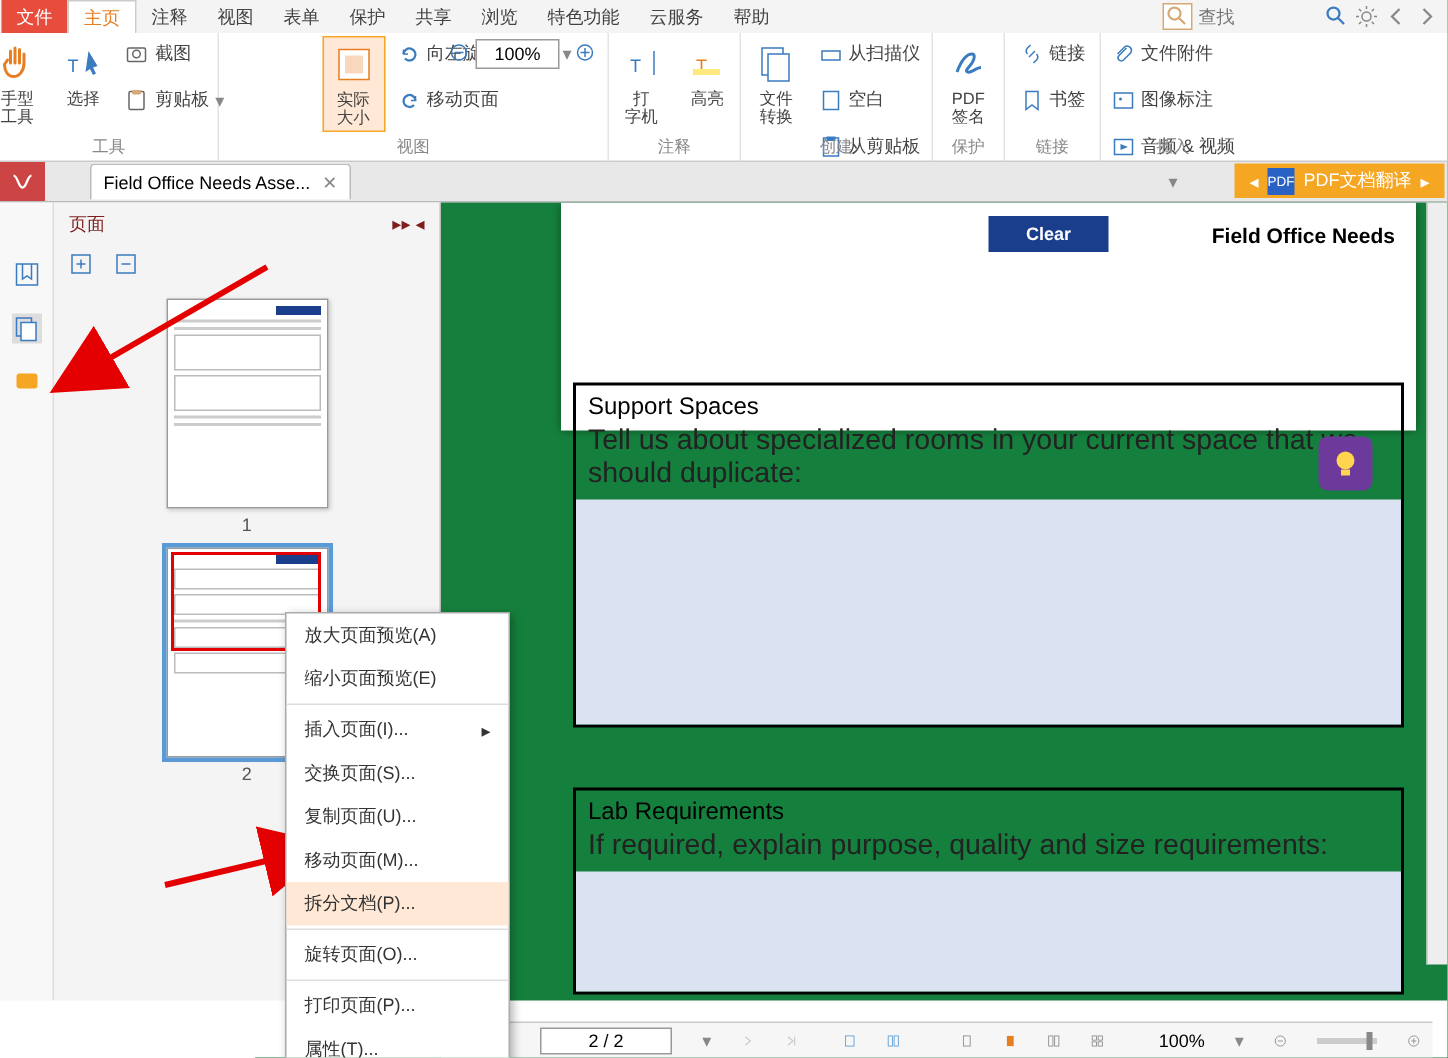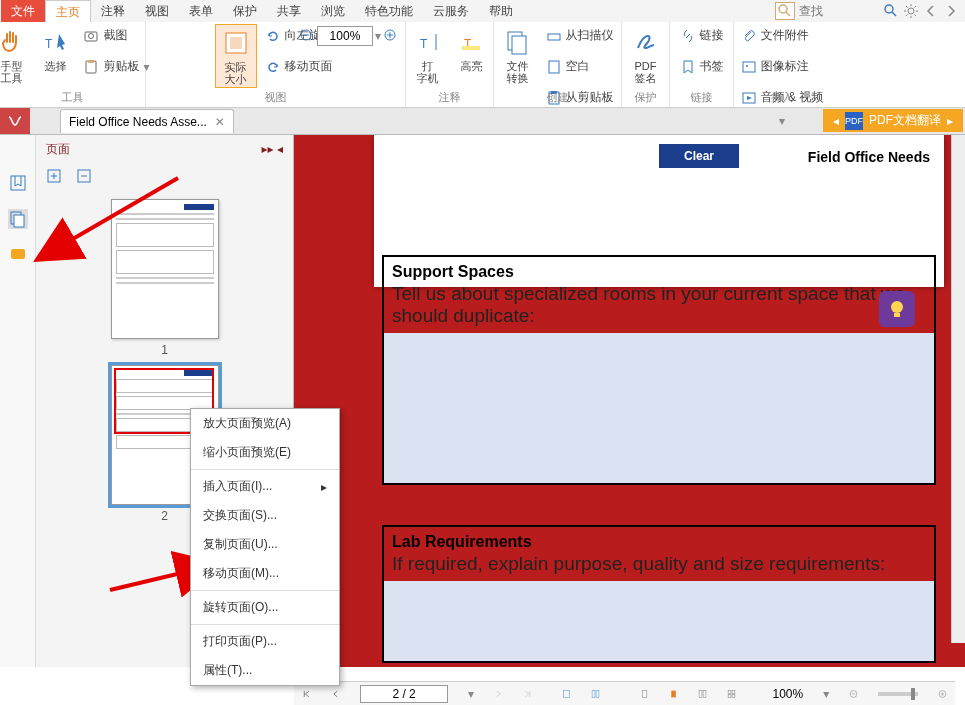--- a/index.html
+++ b/index.html
@@ -33,27 +33,27 @@
 .leftbar{width:36px;background:#f8f8f8;border-right:1px solid #ddd;display:flex;flex-direction:column;align-items:center;gap:16px;padding-top:38px}
 .leftbar-btn{width:20px;height:20px;cursor:pointer;display:flex;align-items:center;justify-content:center}
 .pages-panel{width:258px;background:#f4f4f4;border-right:1px solid #bbb;display:flex;flex-direction:column;position:relative}
 .pages-header{height:28px;display:flex;align-items:center;padding:0 10px;color:#7f1d1d;justify-content:space-between}
 .pages-tools{height:26px;display:flex;align-items:center;gap:14px;padding:0 10px}
 .thumbs{flex:1;overflow:auto;display:flex;flex-direction:column;align-items:center;gap:8px;padding:10px;position:relative}
 .thumb{display:flex;flex-direction:column;align-items:center;gap:4px}
 .thumb-page{width:108px;height:140px;background:#fff;border:1px solid #999;box-shadow:1px 1px 3px rgba(0,0,0,.2);position:relative}
 .thumb.selected .thumb-page{outline:3px solid #5b9bd5}
 .thumb-num{color:#555}
-.doc-view{flex:1;background:#b91c1c;position:relative;overflow:hidden}
+.doc-view{flex:1;background:#15803d;position:relative;overflow:hidden}
 .page{position:absolute;left:80px;top:0;width:570px;background:#fff;box-shadow:0 0 6px rgba(0,0,0,.4)}
 .page1{height:152px}
 .clear-btn{position:absolute;right:205px;top:9px;width:80px;height:24px;background:#1a3e8c;color:#fff;border:none;font-weight:bold;cursor:pointer}
 .page-title{position:absolute;right:14px;top:14px;font-weight:bold;color:#000;font-size:14px}
 .section{margin:8px 8px 0 8px;border:2px solid #000}
-.section-h{font-weight:bold;font-size:16px;padding:6px 8px 2px 8px}
+.section-h{font-weight:normal;font-size:16px;padding:6px 8px 2px 8px}
 .section-p{padding:0 8px 6px 8px;color:#222;font-size:19px}
 .section-field{height:150px;background:#dbe2f2;margin:0}
 .statusbar{height:24px;background:#f6f6f6;border-top:1px solid #ccc;display:flex;align-items:center;padding:0 8px;gap:20px;position:absolute;bottom:0;left:294px;right:10px}
 .status-sep{flex:1}
 .page-input{width:88px;height:18px;border:1px solid #999;text-align:center}
 .ctx-menu{position:absolute;left:190px;top:408px;width:150px;background:#fff;border:1px solid #aaa;box-shadow:2px 2px 6px rgba(0,0,0,.3);z-index:100}
 .ctx-item{padding:6px 12px;cursor:pointer;color:#333;display:flex;justify-content:space-between;align-items:center}
 .ctx-item.hover{background:#ffe8d6}
 .ctx-sep{height:1px;background:#ddd;margin:2px 0}
 .arrow{position:absolute;pointer-events:none;z-index:50}
@@ -517,20 +517,21 @@
   <div class="ctx-item">放大页面预览(A)</div>
   <div class="ctx-item">缩小页面预览(E)</div>
   <div class="ctx-sep"></div>
   <div class="ctx-item">
       <span>插入页面(I)...</span>
       <span>▸</span>
     </div>
   <div class="ctx-item">交换页面(S)...</div>
   <div class="ctx-item">复制页面(U)...</div>
   <div class="ctx-item">移动页面(M)...</div>
+  <div class="ctx-item hover">拆分文档(P)...</div>
   <div class="ctx-sep"></div>
   <div class="ctx-item">旋转页面(O)...</div>
   <div class="ctx-sep"></div>
   <div class="ctx-item">打印页面(P)...</div>
   <div class="ctx-item">属性(T)...</div>
 </div>
 
 <svg class="arrow" style="left:30px;top:168px" width="160" height="110">
     <defs>
       <marker id="ah1" markerWidth="12" markerHeight="12" refX="2" refY="6" orient="auto">

